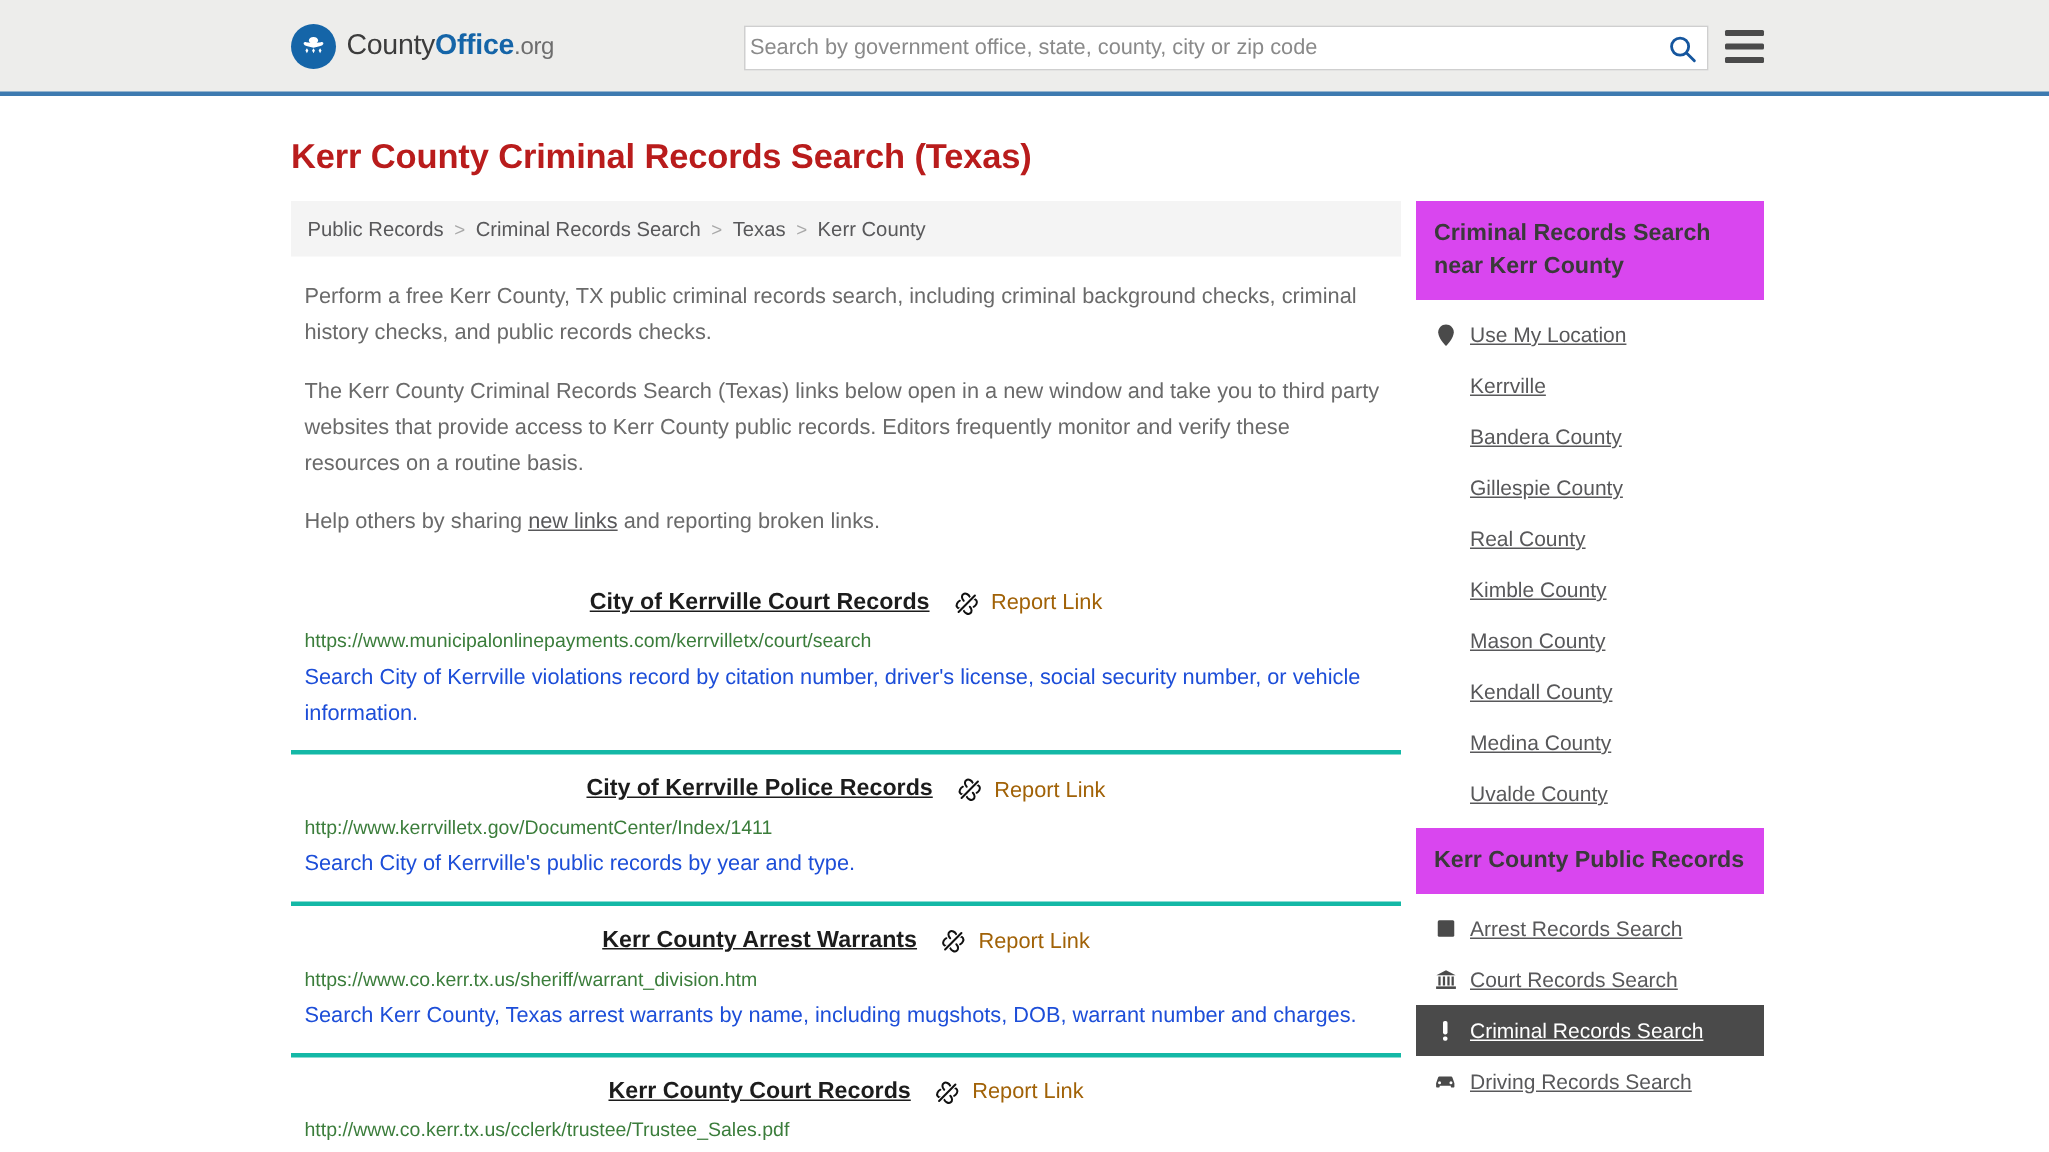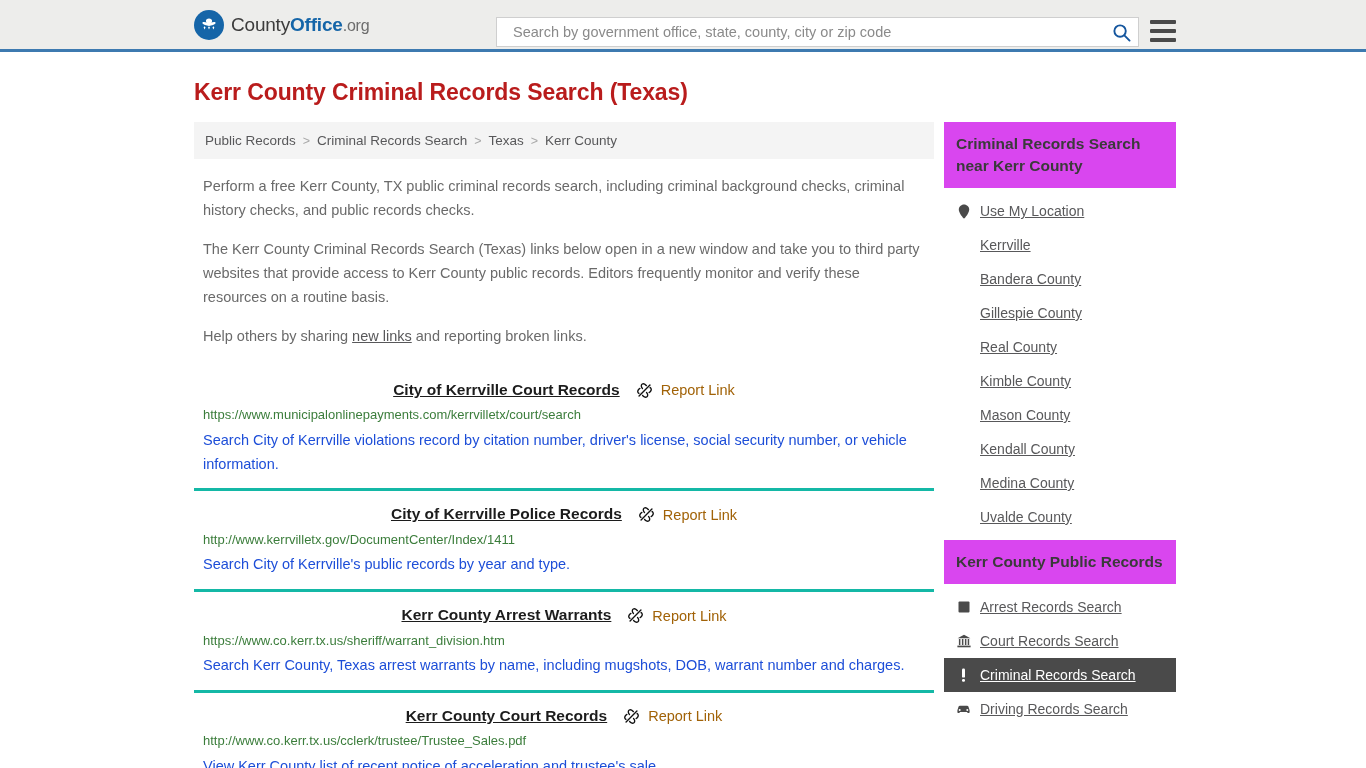--- a/index.html
+++ b/index.html
@@ -7,21 +7,21 @@
     margin: 0; padding: 0;
     width: 1366px; height: 768px;
     overflow: hidden;
     background: #ffffff;
     font-family: "Liberation Sans", sans-serif;
     color: #58585a;
   }
 
   
   .site-header {
-    height: 52px;
+    height: 64px;
     background: #ededeb;
     border-bottom: 3px solid #3d7ab0;
     display: flex;
     align-items: center;
     position: relative;
   }
   .brand {
     display: flex;
     align-items: center;
     margin-left: 194px;
@@ -55,21 +55,21 @@
     display: flex;
     align-items: center;
     background: #fff;
     border: 1px solid #cfcfcf;
   }
   .search-input {
     flex: 1;
     height: 100%;
     border: none;
     outline: none;
-    padding: 0 16px;
+    padding: 0 3px;
     font-size: 14.5px;
     color: #444;
     font-family: "Liberation Sans", sans-serif;
     background: transparent;
   }
   .search-input::placeholder { color: #8a8a8a; opacity: 1; }
   .search-btn {
     width: 34px; height: 100%;
     border: none; background: transparent;
     display: flex; align-items: center; justify-content: center;

